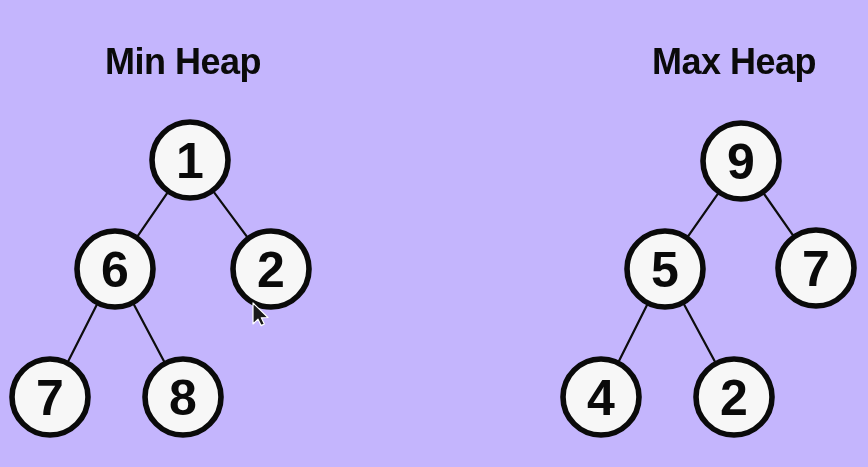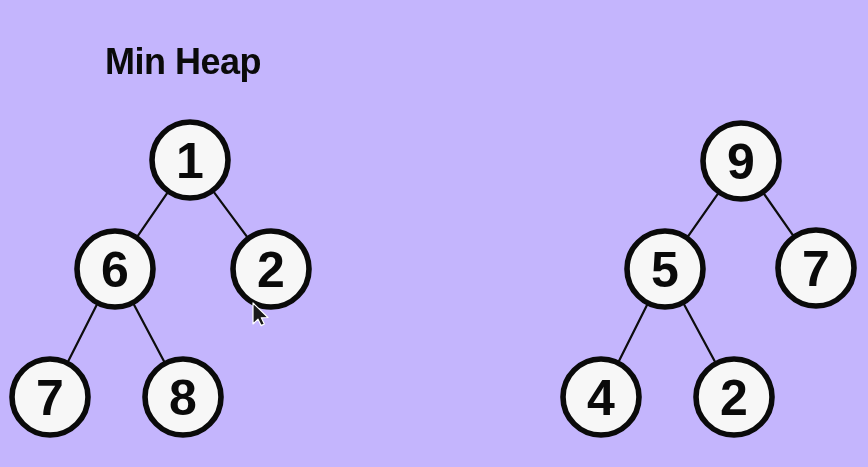--- a/index.html
+++ b/index.html
@@ -60,20 +60,21 @@
     pointer-events: none;
   }
 </style>
 </head>
 <body>
 
 <div id="canvas">
 
   <div class="heap-title" id="title-min" style="left: 183px; top: 42px;">Min Heap</div>
 
+  <div class="heap-title" id="title-max" style="left: 734px; top: 42px;">Max Heap</div>
 
   <svg class="tree-svg" id="tree-surface" width="868" height="467" xmlns="http://www.w3.org/2000/svg">
       <g>
         <line x1="169.59" y1="189.66" x2="135.41" y2="239.34" class="edge-line"></line>
         <line x1="211.47" y1="188.90" x2="249.53" y2="240.10" class="edge-line"></line>
         <line x1="98.70" y1="301.10" x2="66.30" y2="364.90" class="edge-line"></line>
         <line x1="131.89" y1="300.79" x2="166.11" y2="365.21" class="edge-line"></line>
         <g>
           <circle cx="190" cy="160" r="38" class="node-circle"></circle>
           <text x="190" y="161" class="node-label">1</text>

